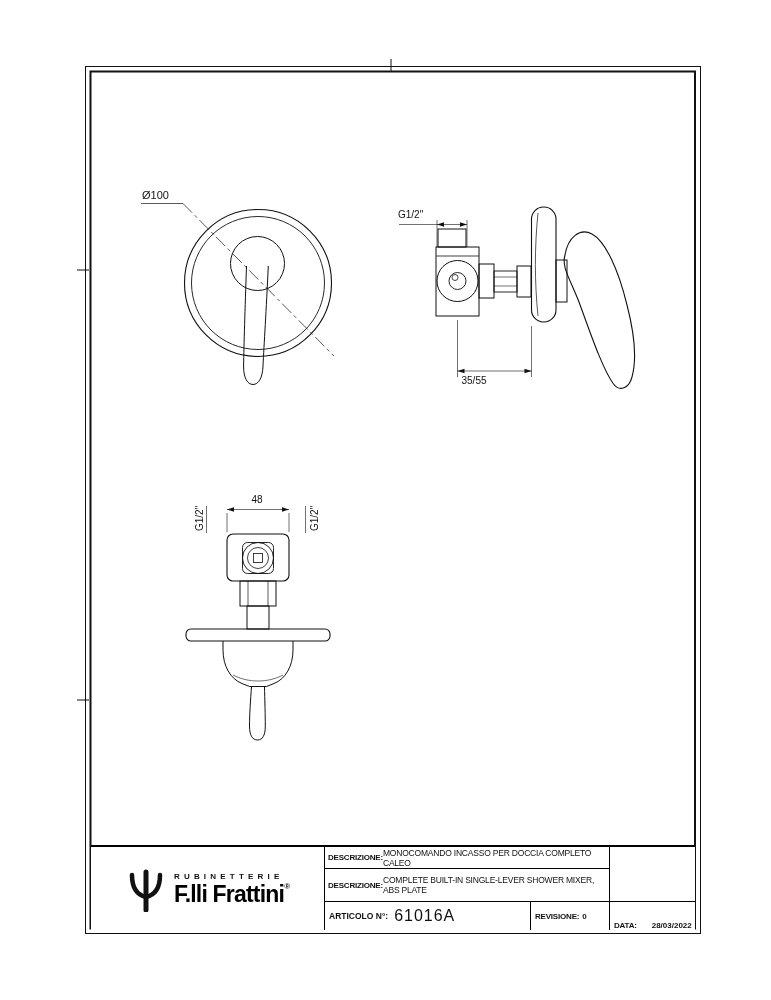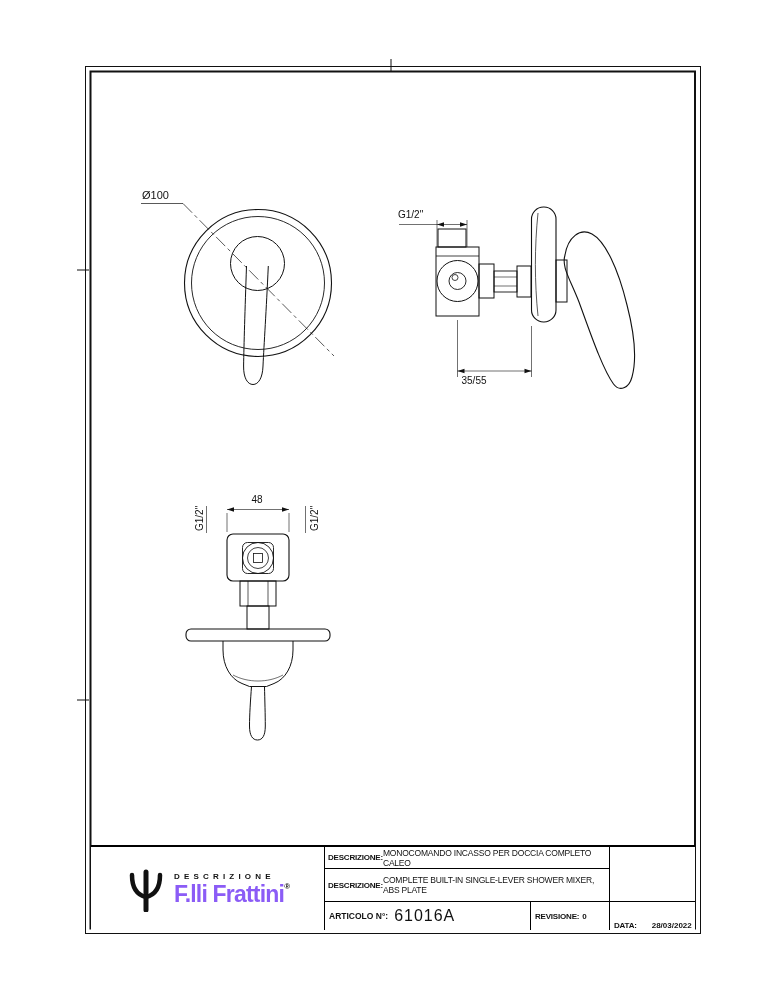--- a/index.html
+++ b/index.html
@@ -22,21 +22,21 @@
   .tb-logo-cell {
     width:234px; border-right:1.5px solid #000; box-sizing:border-box;
     display:flex; align-items:center; justify-content:center; gap:7px;
   }
   .brand-text { display:flex; flex-direction:column; }
   .brand-top {
     font-size:8px; font-weight:700; letter-spacing:4.2px; white-space:nowrap;
     margin-bottom:2px; color:#111;
   }
   .brand-name-row { line-height:1; white-space:nowrap; }
-  .brand-name { font-size:23px; font-weight:700; letter-spacing:-0.8px; color:#8b5cf6; }
+  .brand-name { font-size:23px; font-weight:700; letter-spacing:-0.8px; color:#000000; }
   .brand-reg { font-size:8px; font-weight:700; vertical-align:top; }
 
   .tb-main { flex:1; display:flex; flex-direction:column; }
   .tb-upper { display:flex; height:55px; border-bottom:1.5px solid #000; box-sizing:border-box; }
   .tb-desc-col { width:285px; border-right:1.5px solid #000; box-sizing:border-box; display:flex; flex-direction:column; }
   .tb-row { display:flex; align-items:center; padding-left:3px; box-sizing:border-box; }
   .tb-descrizione { height:22px; border-bottom:1px solid #000; }
   .tb-description { flex:1; align-items:center; }
   .tb-label { font-size:8px; font-weight:700; letter-spacing:-0.2px; white-space:nowrap; }
   .tb-value { font-size:8.5px; font-weight:400; letter-spacing:-0.2px; }
@@ -180,21 +180,21 @@
 
     <div class="tb-logo-cell">
       <svg width="42" height="46" viewBox="0 0 42 46">
         <g stroke="#111" fill="none" stroke-linecap="round">
           <path d="M21 6 L21 44" stroke-width="5"></path>
           <path d="M7 9 C7 22 12 29 21 31" stroke-width="4.5"></path>
           <path d="M35 9 C35 22 30 29 21 31" stroke-width="4.5"></path>
         </g>
       </svg>
       <div class="brand-text">
-        <div class="brand-top">DESCRIZIONE</div>
+        <div class="brand-top">RUBINETTERIE</div>
         <div class="brand-name-row">
           <span class="brand-name">F.lli Frattini</span><span class="brand-reg">®</span>
         </div>
       </div>
     </div>
 
     <div class="tb-main">
       <div class="tb-upper">
         <div class="tb-desc-col">
           <div class="tb-row tb-descrizione">

